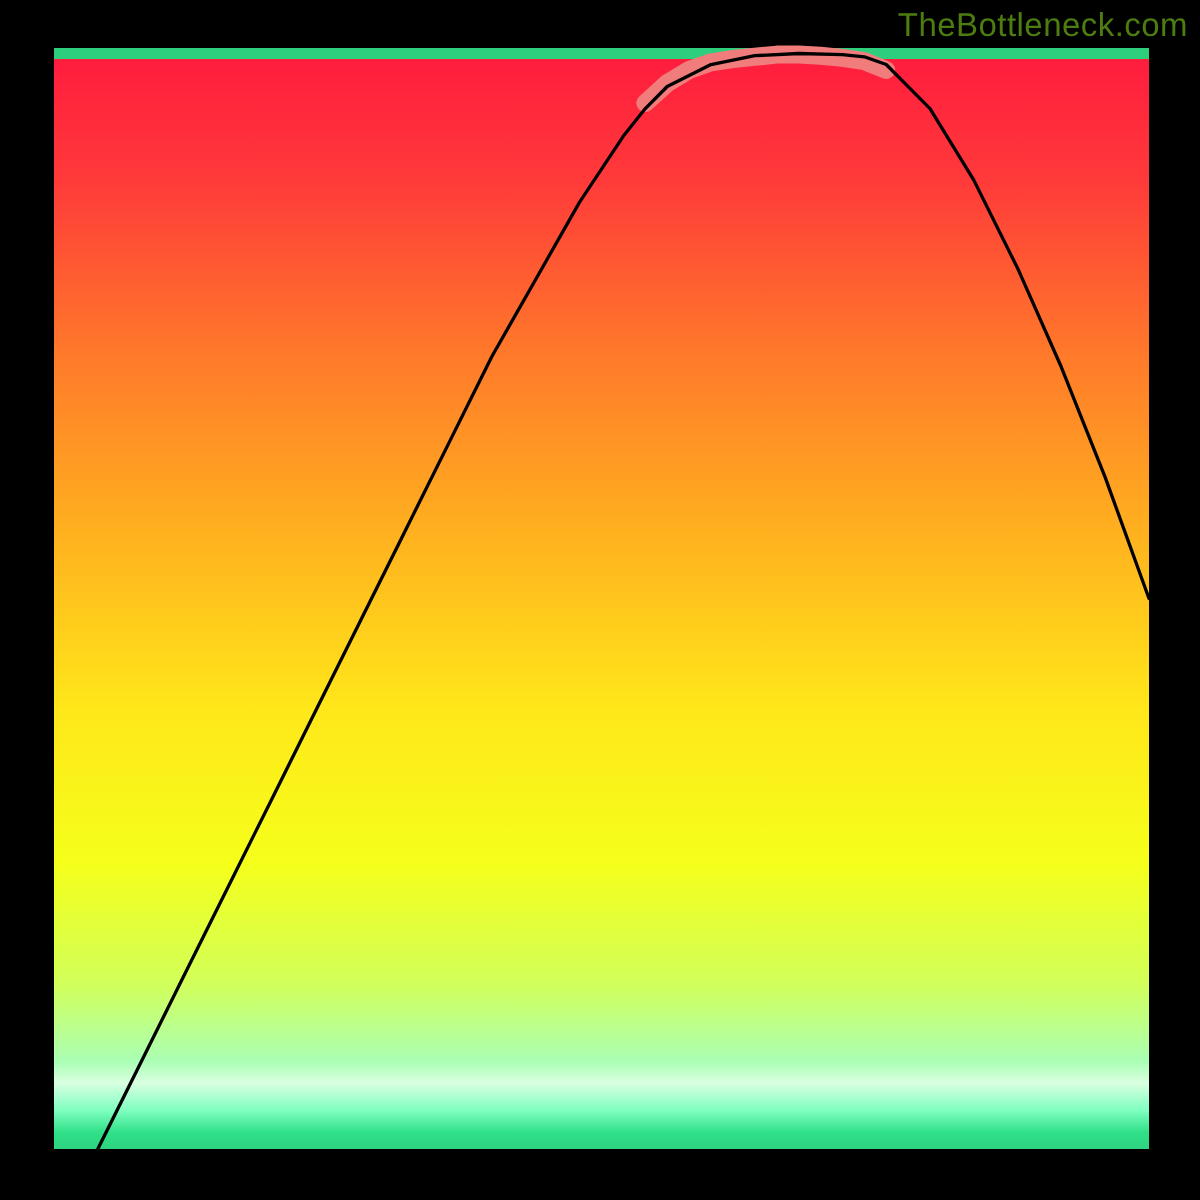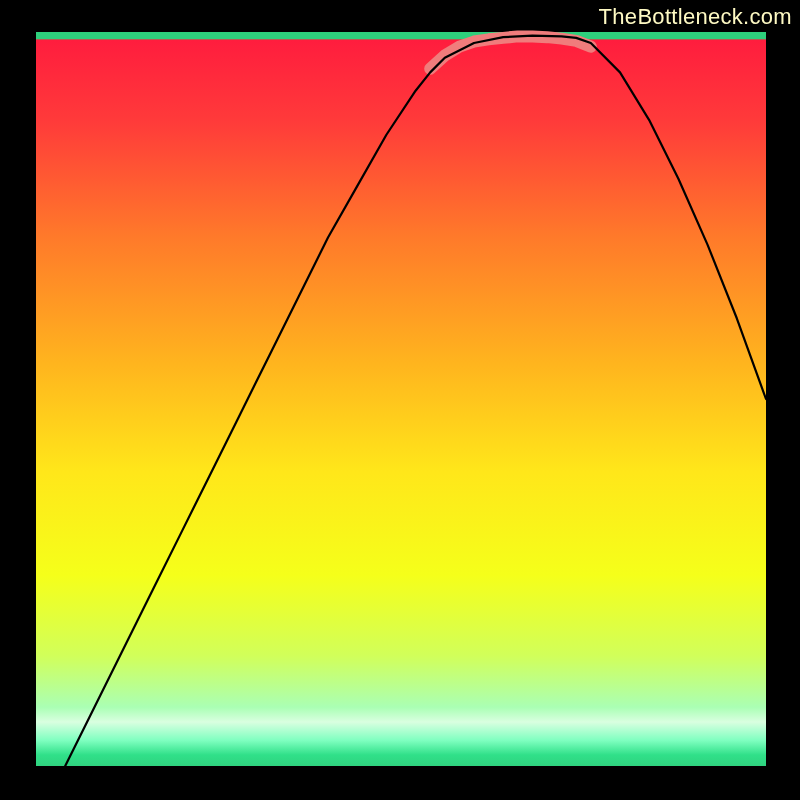--- a/index.html
+++ b/index.html
@@ -16,21 +16,21 @@
     height: 800px;
     background: #000;
   }
   .watermark {
     position: absolute;
     top: 4px;
     right: 8px;
     font-family: Arial, Helvetica, sans-serif;
     font-size: 22px;
     letter-spacing: 0.3px;
-    color: #fef9c3;
+    color: #4d7c0f;
     z-index: 5;
     user-select: none;
   }
   svg {
     display: block;
   }
 </style>
 </head>
 <body>
 <div class="container">

